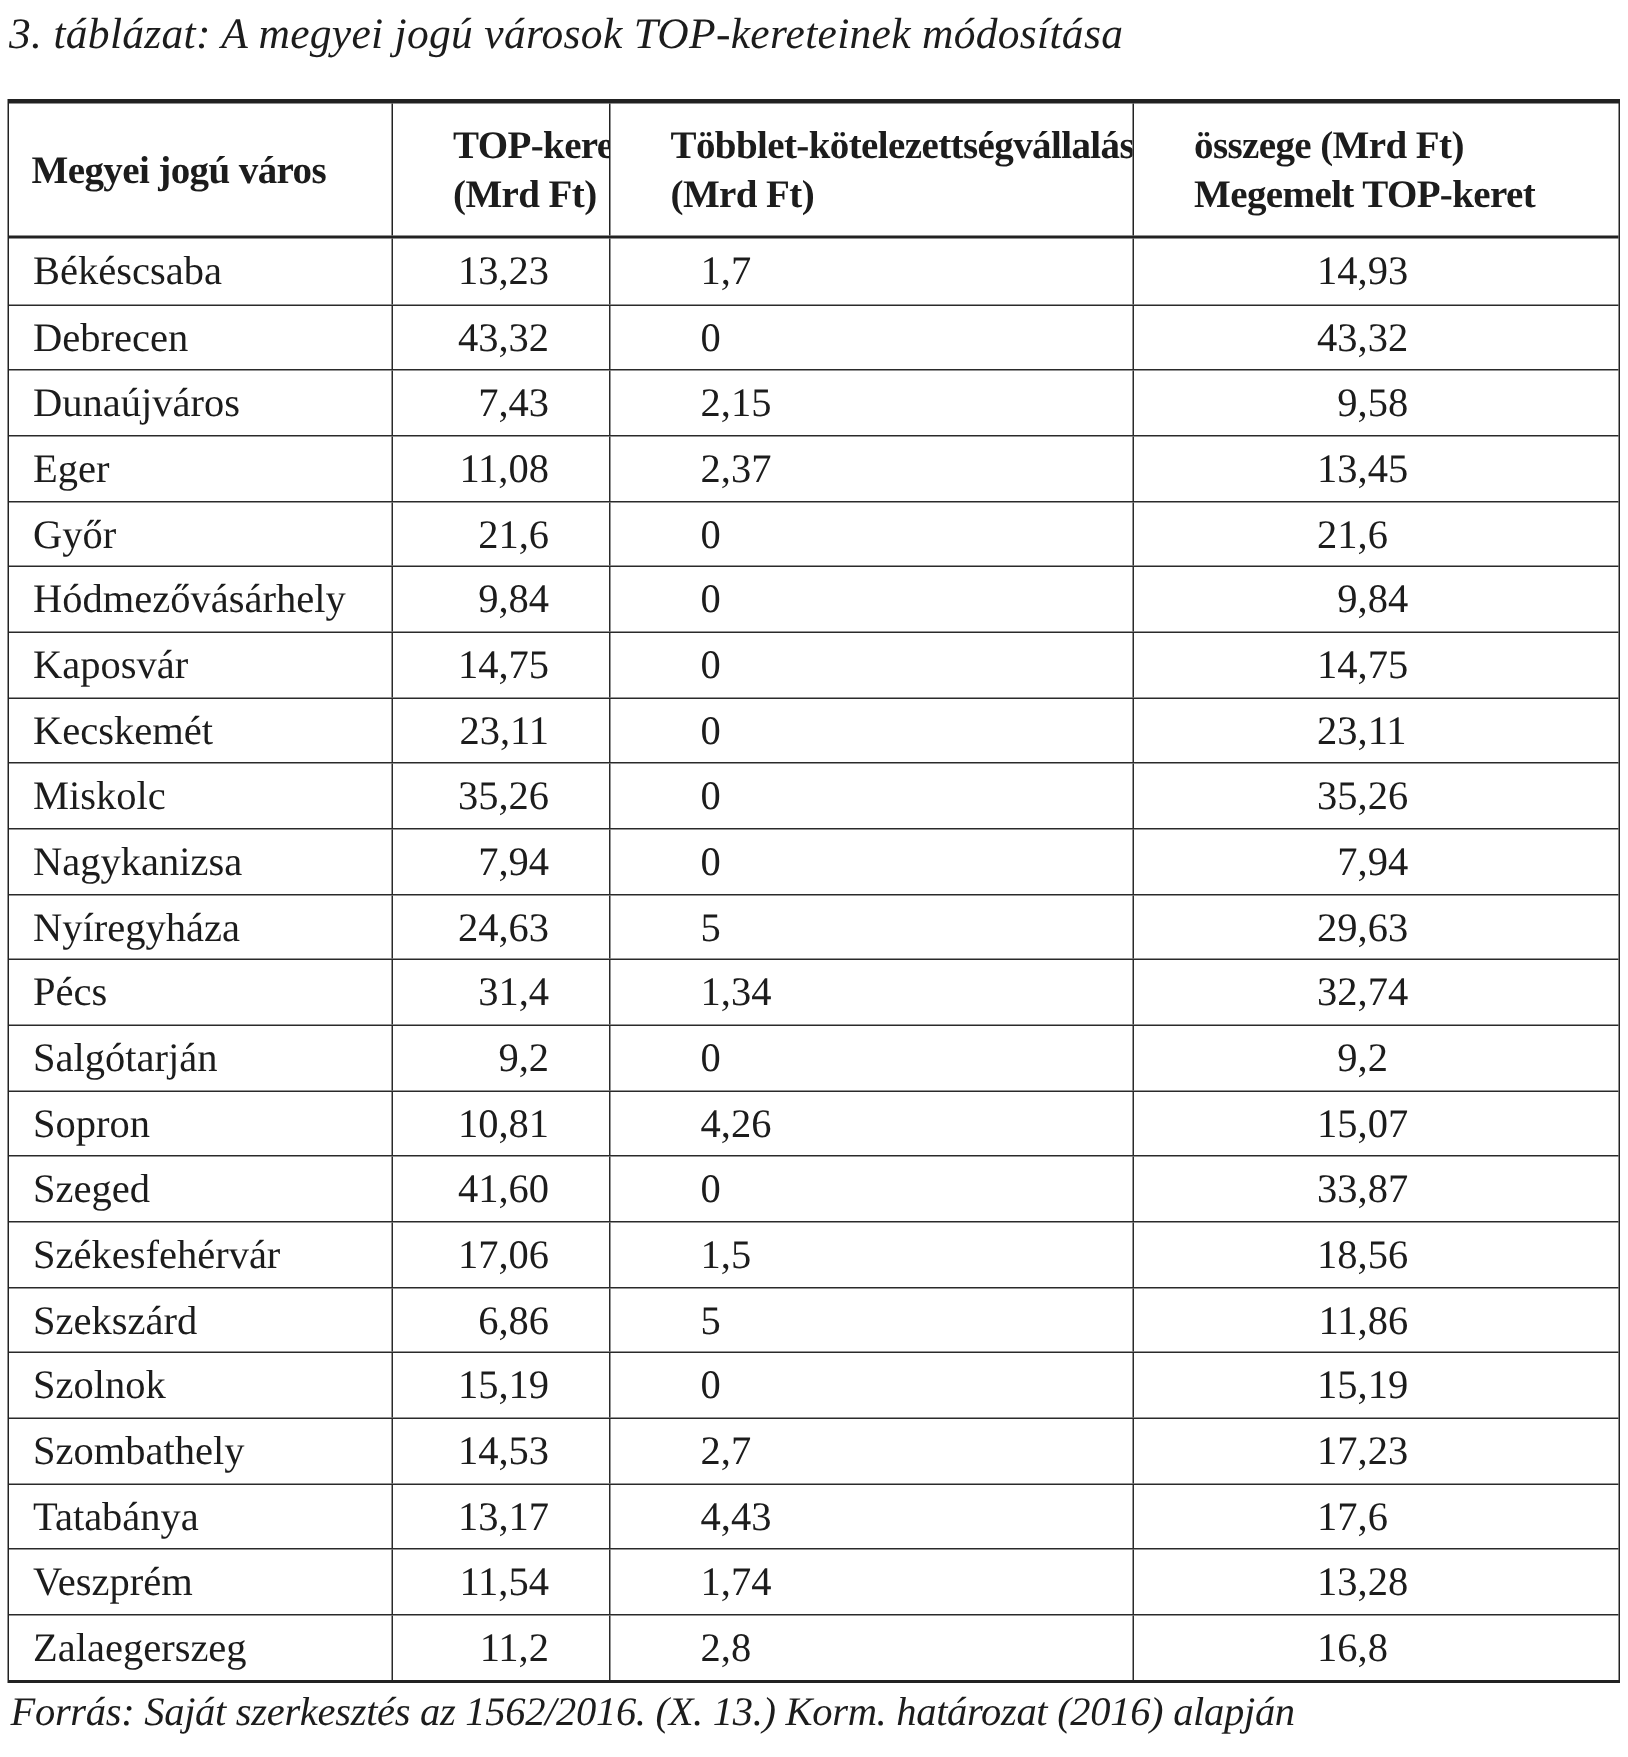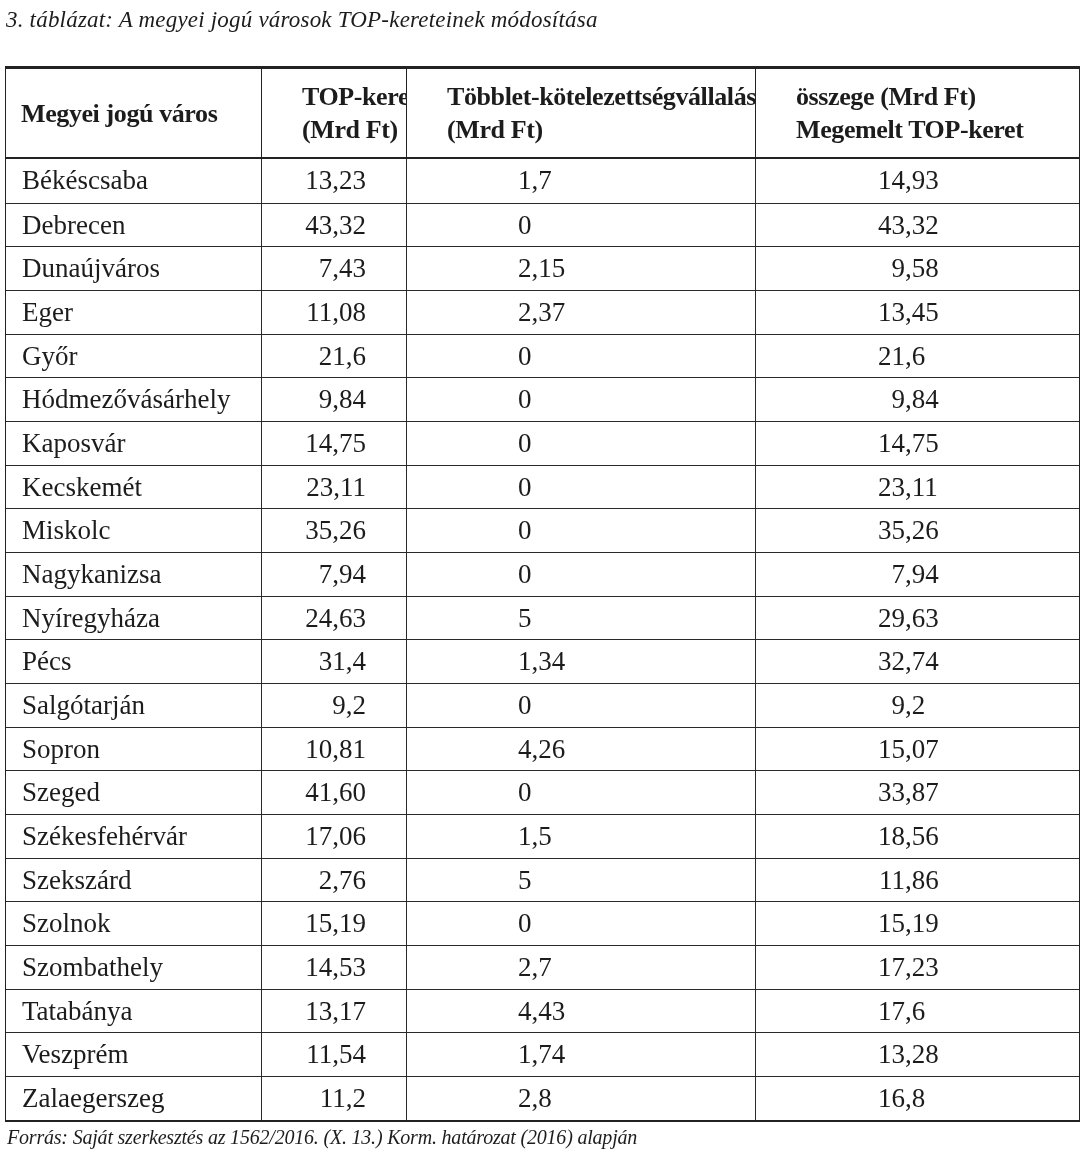--- a/index.html
+++ b/index.html
@@ -8,21 +8,21 @@
     background: #ffffff;
     color: #1c1c1c;
     font-family: "Liberation Serif", serif;
     position: relative;
     overflow: hidden;
   }
   .caption {
     position: absolute;
     left: 6px; top: 7px;
     font-style: italic;
-    font-size: 23px;
+    font-size: 29px;
     letter-spacing: 0.2px;
     white-space: nowrap;
   }
   .tablewrap {
     position: absolute;
     left: 5px; top: 66px;
     width: 1073px;
     border: 1.6px solid #222;
     border-top-width: 3px;
     border-bottom-width: 2.5px;
@@ -59,28 +59,28 @@
     display: flex;
     align-items: center;
     font-size: 27px;
     box-sizing: border-box;
     white-space: nowrap;
     overflow: hidden;
   }
   .cell + .cell { border-left: 1.5px solid #2a2a2a; }
   .cell.c-city { padding-left: 16px; }
   .cell.c-top  { justify-content: flex-end; padding-right: 40px; }
-  .cell.c-extra{ padding-left: 111px; }
+  .cell.c-extra{ padding-left: 60px; }
   .cell.c-raised .int { display: inline-block; width: 149px; text-align: right; }
   .cell.c-raised .dec { display: inline-block; }
   .source {
     position: absolute;
     left: 7px; top: 1126px;
     font-style: italic;
-    font-size: 20px;
+    font-size: 27px;
     letter-spacing: -0.2px;
     white-space: nowrap;
   }
 </style>
 </head>
 <body>
 
 <div class="caption">3. táblázat: A megyei jogú városok TOP-kereteinek módosítása</div>
 
 <div class="tablewrap">
@@ -241,21 +241,21 @@
         <div class="cell c-city">Székesfehérvár</div>
         <div class="cell c-top">17,06</div>
         <div class="cell c-extra">1,5</div>
         <div class="cell c-raised">
           <span class="int">18</span>
           <span class="dec">,56</span>
         </div>
       </div>
       <div class="row">
         <div class="cell c-city">Szekszárd</div>
-        <div class="cell c-top">2,76</div>
+        <div class="cell c-top">6,86</div>
         <div class="cell c-extra">5</div>
         <div class="cell c-raised">
           <span class="int">11</span>
           <span class="dec">,86</span>
         </div>
       </div>
       <div class="row">
         <div class="cell c-city">Szolnok</div>
         <div class="cell c-top">15,19</div>
         <div class="cell c-extra">0</div>

